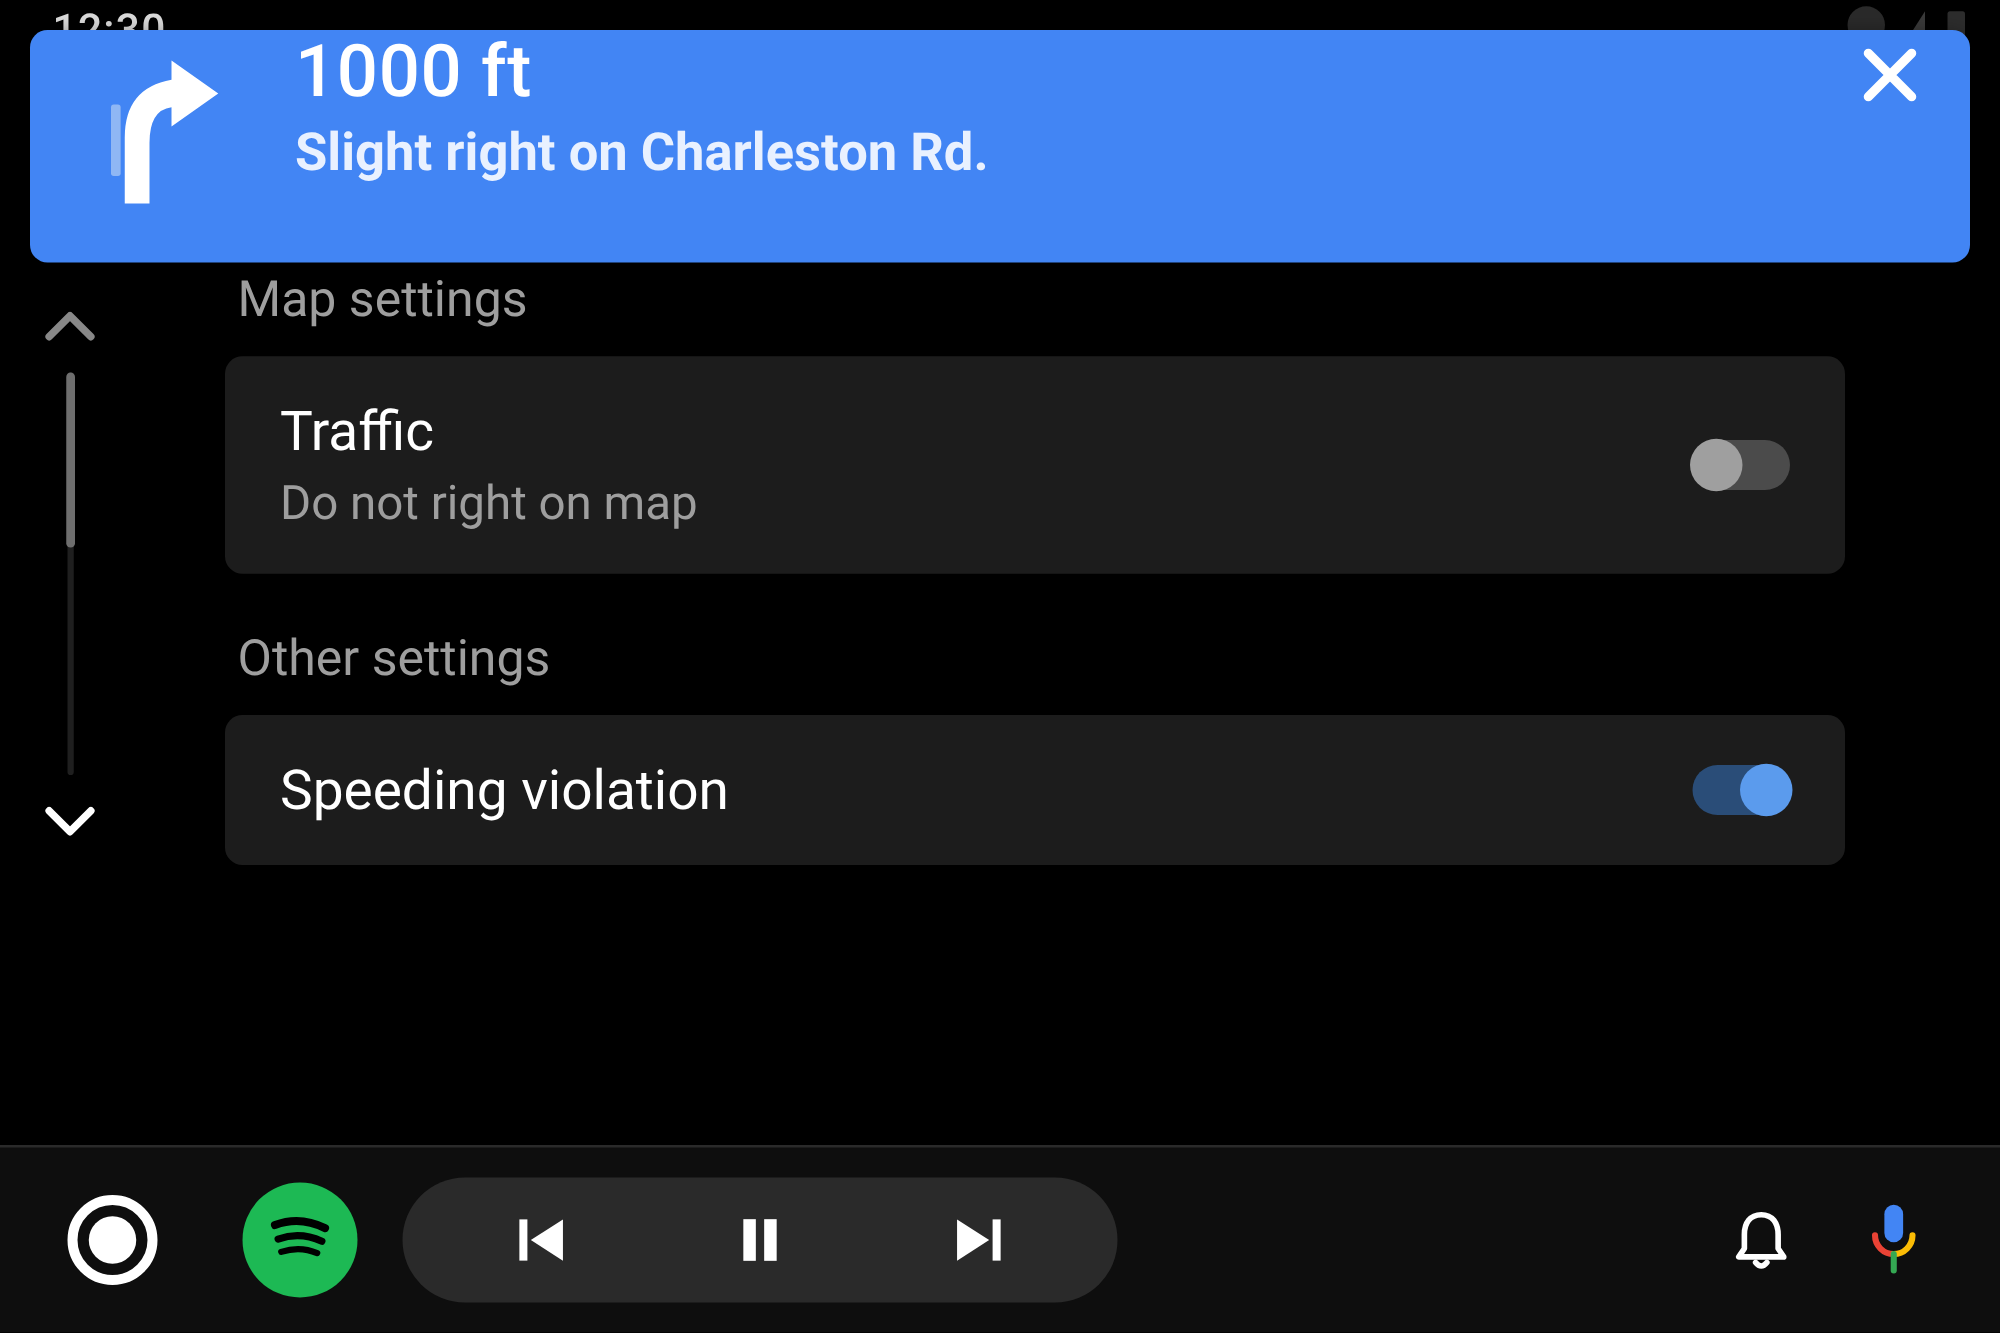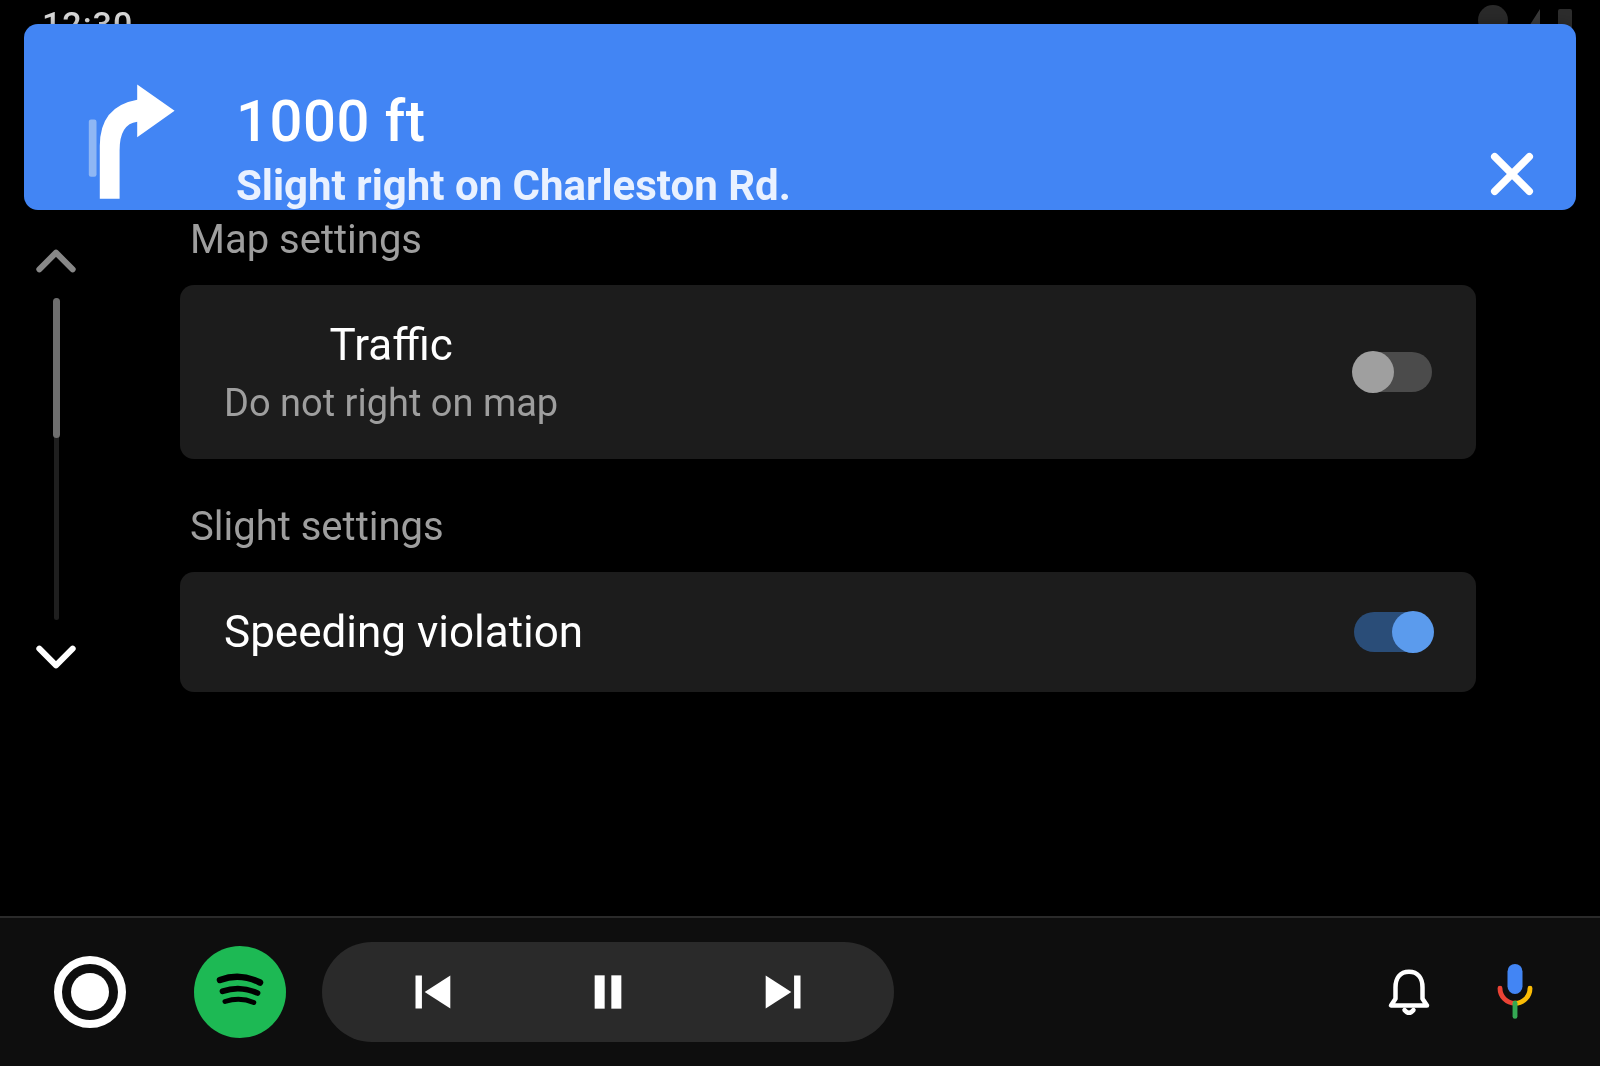--- a/index.html
+++ b/index.html
@@ -19,21 +19,21 @@
   .status-tri {
     width:0; height:0; border-left:14px solid transparent; border-right:0 solid transparent;
     border-bottom:22px solid #3a3a3a;
   }
   .status-batt { width:14px; height:22px; background:#2d2d2d; border-radius:2px; }
 
   
   .nav-banner {
     position:absolute; top:24px; left:24px; right:24px; height:186px;
     background:#4285f4; border-radius:14px;
-    display:flex; align-items:flex-end; padding:0 28px;
+    display:flex; align-items:flex-start; padding:0 28px;
     box-shadow:0 4px 18px rgba(0,0,0,.45);
   }
   .nav-icon {
     width:144px; height:150px; display:flex; align-items:center; justify-content:center;
     flex:0 0 144px;
   }
   .nav-text { flex:1 1 auto; padding-left:40px; display:flex; flex-direction:column; gap:6px; }
   .nav-dist { font-size:58px; font-weight:500; letter-spacing:.5px; }
   .nav-instr { font-size:42px; font-weight:700; color:#e9f1ff; }
   .nav-close {
@@ -67,21 +67,21 @@
   }
   .card {
     background:#1c1c1c; border-radius:14px; overflow:hidden;
     display:flex; flex-direction:column;
   }
   .row {
     display:flex; align-items:center; justify-content:space-between;
     padding:34px 44px; min-height:118px; cursor:pointer;
   }
   .row + .row { border-top:1px solid #3a3a3a; }
-  .row-txt { display:flex; flex-direction:column; gap:10px;text-align:center; }
+  .row-txt { display:flex; flex-direction:column; gap:10px; }
   .row-title { font-size:44px; font-weight:400; color:#fff; }
   .row-sub   { font-size:38px; color:#9e9e9e; }
   .gap { height:36px; }
 
   
   .toggle {
     width:78px; height:40px; border-radius:20px; position:relative; flex:0 0 78px;
     background:#4b4b4b;
   }
   .toggle .knob {
@@ -179,21 +179,21 @@
           <div class="row-sub">Do not right on map</div>
         </div>
         <div class="toggle off">
           <div class="knob"></div>
         </div>
       </div>
     </div>
 
     <div class="gap"></div>
 
-    <div class="section-header">Slight settings</div>
+    <div class="section-header">Other settings</div>
     <div class="card">
       <div class="row">
         <div class="row-txt">
           <div class="row-title">Speeding violation</div>
         </div>
         <div class="toggle on">
           <div class="knob"></div>
         </div>
       </div>
     </div>

